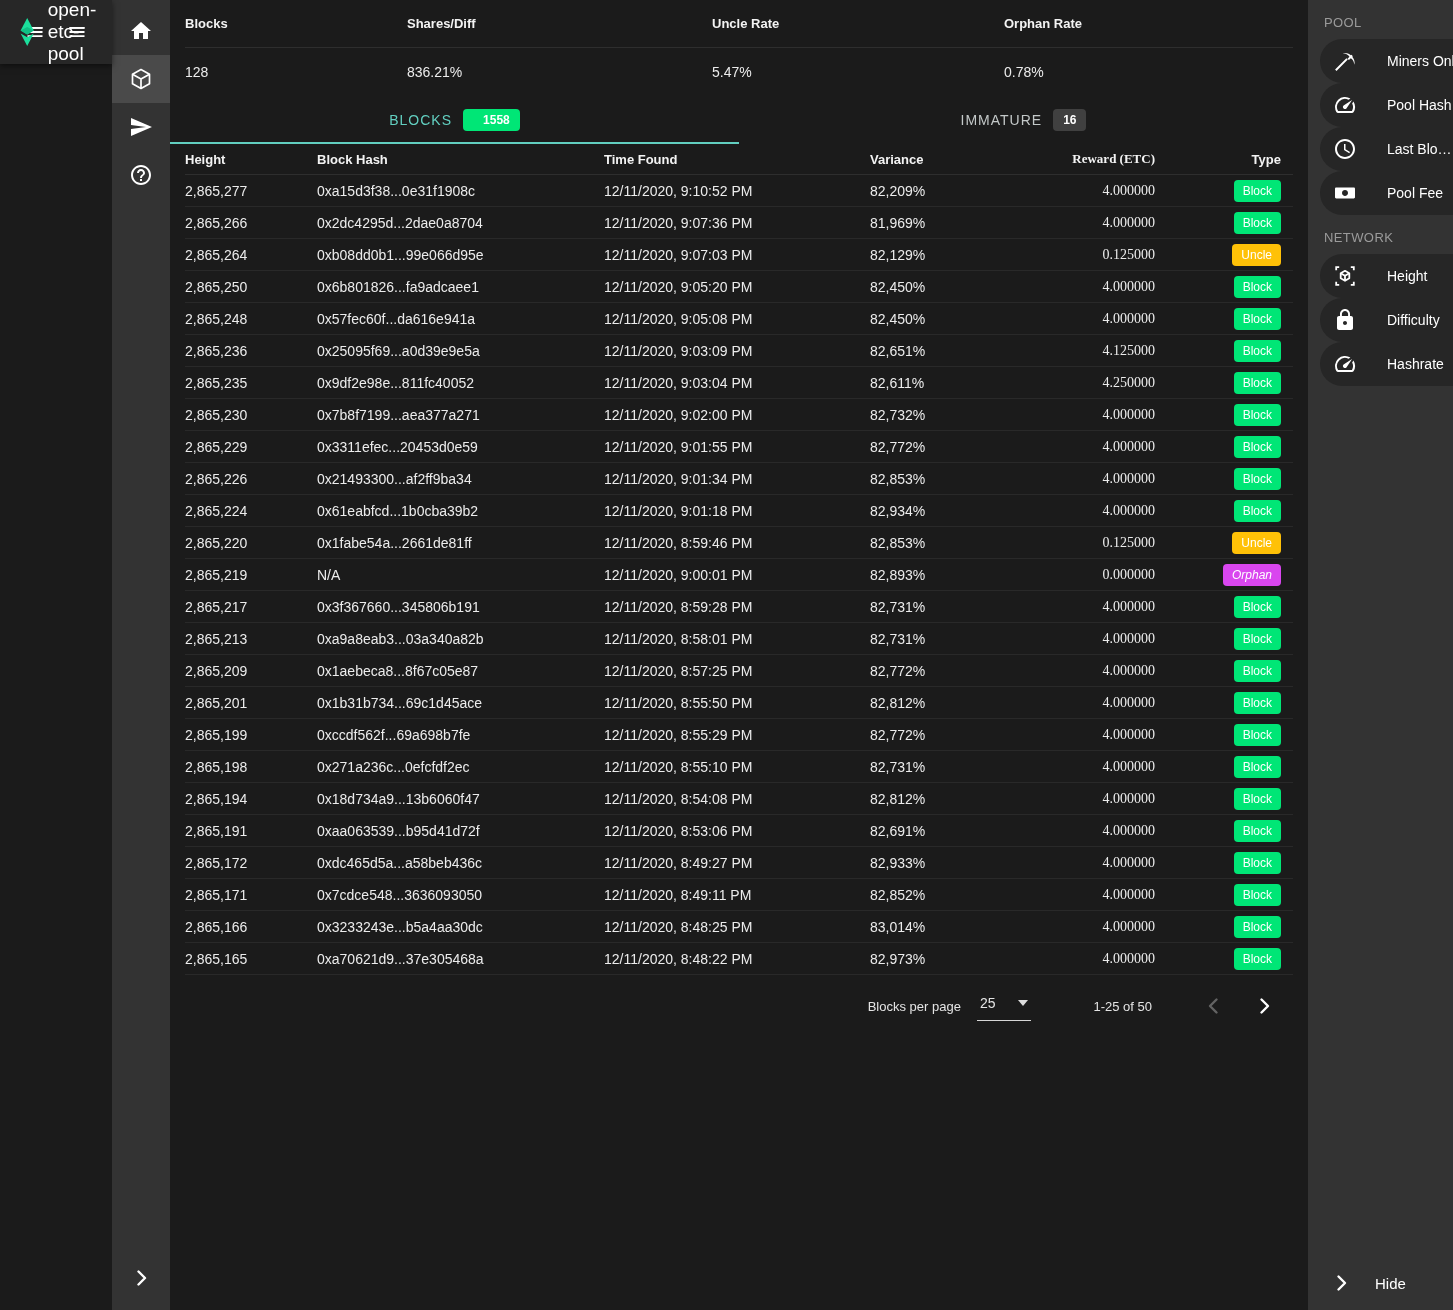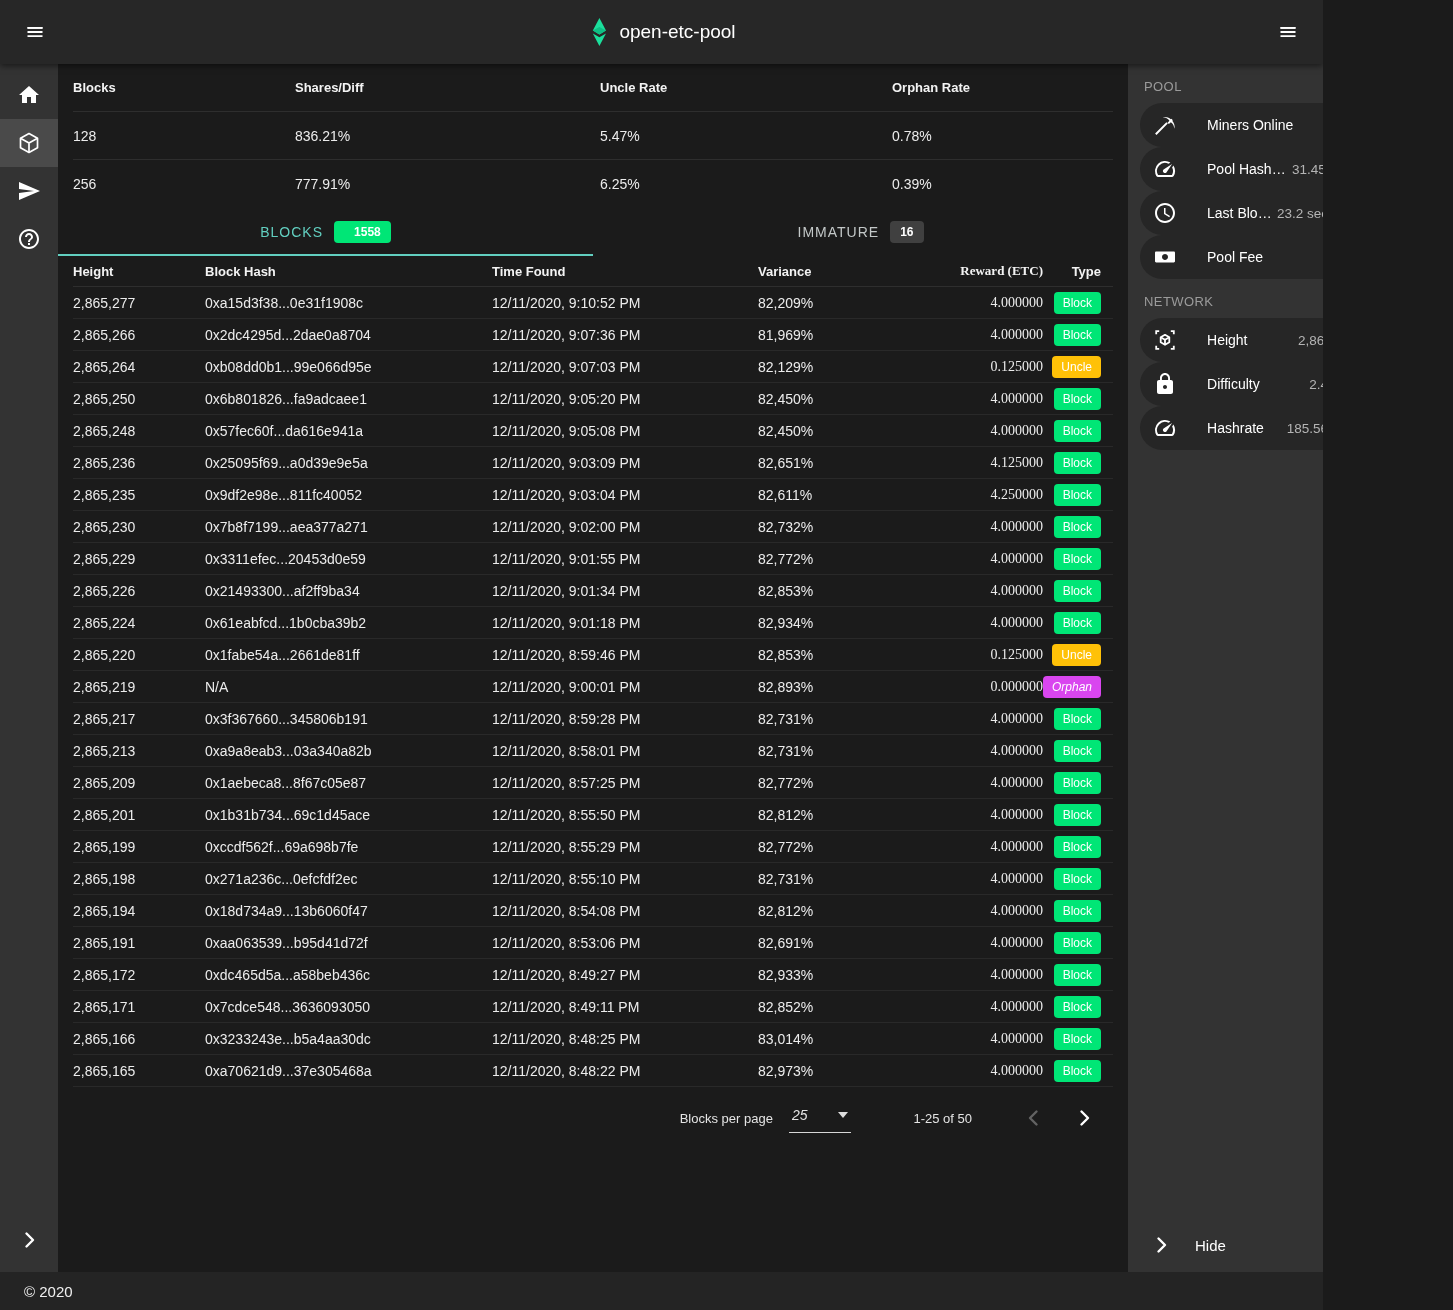--- a/index.html
+++ b/index.html
@@ -1,17 +1,17 @@
 <!DOCTYPE html>
 <html><head>
 <meta charset="utf-8">
 <style>
   * { box-sizing: border-box; margin: 0; padding: 0; }
   html,body { width:1453px; height:1310px; background:#1b1b1b; font-family:"Liberation Sans", sans-serif; }
-  .app { width:1323px; height:1310px; display:flex; flex-direction:column; overflow:hidden; }
+  .app { width:1453px; height:1310px; display:flex; flex-direction:row; overflow:hidden; }
 
   
   .topbar { height:64px; background:#272727; display:flex; align-items:center; padding:0 14px; position:relative; z-index:3; box-shadow:0 2px 6px rgba(0,0,0,.5); }
   .icon-btn { background:none; border:none; color:#fff; width:42px; height:42px; display:flex; align-items:center; justify-content:center; cursor:pointer; }
   .topbar .right { margin-left:auto; }
   .brand { position:absolute; left:50%; transform:translateX(-50%); display:flex; align-items:center; gap:9px; color:#fff; font-size:19px; }
   .svg { display:inline-flex; align-items:center; justify-content:center; }
   .svg svg { display:block; }
 
   
@@ -42,21 +42,21 @@
   .blocks { padding:0 15px; }
   .trow { display:grid; grid-template-columns:132px 287px 266px 150px 135px 1fr; align-items:center; height:32px; font-size:14px; color:#ececec; border-bottom:1px solid #292929; }
   .trow.thead { height:31px; font-size:13px; font-weight:700; color:#f3f3f3; border-bottom:1px solid #2e2e2e; }
   .trow > .c-reward { text-align:right;font-family:Liberation Serif, serif; }
   .trow > .c-type { display:flex; justify-content:flex-end; padding-right:12px; }
   .type-badge { border-radius:4px; padding:4px 9px; font-size:12px; color:#fff; min-width:46px; text-align:center; }
 
   
   .pagination { height:62px; display:flex; align-items:center; justify-content:flex-end; padding-right:26px; color:#e4e4e4; font-size:13px; }
   .pg-label { margin-right:16px; }
-  .pg-select { display:flex; align-items:center; gap:31px; background:none; border:none; border-bottom:1px solid #d7d7d7; color:#e4e4e4; font-family:inherit; font-size:14px; padding:4px 3px 9px 3px; margin-right:62px; cursor:pointer;font-style:italic; }
+  .pg-select { display:flex; align-items:center; gap:23px; background:none; border:none; border-bottom:1px solid #d7d7d7; color:#e4e4e4; font-family:inherit; font-size:14px; padding:4px 3px 9px 3px; margin-right:62px; cursor:pointer; }
   .caret { width:0; height:0; border-left:5px solid transparent; border-right:5px solid transparent; border-top:6px solid #dedede; }
   .pg-range { margin-right:44px; }
   .pg-nav { background:none; border:none; width:36px; height:36px; display:flex; align-items:center; justify-content:center; color:#fff; cursor:pointer; }
   .pg-nav.prev { color:#636363; margin-right:14px; }
 
   
   .rightbar { width:257px; background:#333333; display:flex; flex-direction:column; }
   .side-title { color:#9b9b9b; font-size:13px; padding:15px 16px 9px 16px; letter-spacing:.4px; }
   .side-item { height:44px; margin:0 12px; padding:0 15px 0 13px; border-radius:22px; background:#262626; display:flex; align-items:center; color:#fff; }
   .side-item .svg { flex:none; color:#fff; }
@@ -155,26 +155,20 @@
               <div class="cell">Shares/Diff</div>
               <div class="cell">Uncle Rate</div>
               <div class="cell">Orphan Rate</div>
             </div>
             <div class="stats-row">
               <div class="cell">128</div>
               <div class="cell">836.21%</div>
               <div class="cell">5.47%</div>
               <div class="cell">0.78%</div>
             </div>
-            <div class="stats-row">
-              <div class="cell">256</div>
-              <div class="cell">777.91%</div>
-              <div class="cell">6.25%</div>
-              <div class="cell">0.39%</div>
-            </div>
           </div>
       </section>
 
       <div class="tabs" id="tabs">
           <button class="tab active">
             <span class="tab-label">BLOCKS</span>
             <span class="tab-badge" style="background: rgb(0, 230, 118); padding-left: 20px;">1558</span>
           </button>
           <button class="tab">
             <span class="tab-label">IMMATURE</span>

